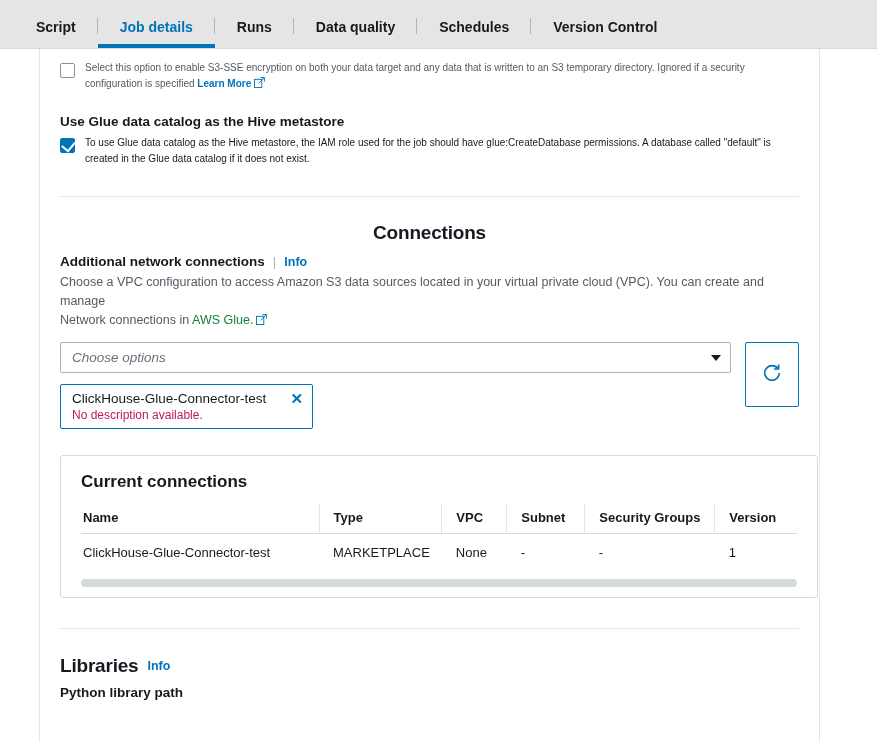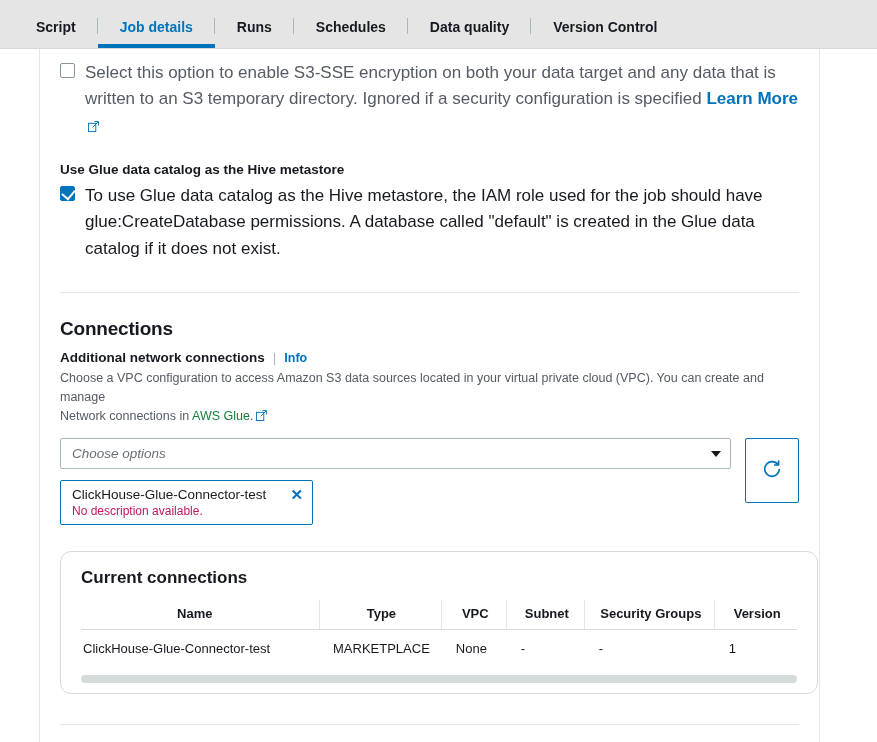--- a/index.html
+++ b/index.html
@@ -91,21 +91,21 @@
     position: absolute;
     left: 3px;
     top: 0px;
     width: 7px;
     height: 10px;
     border-right: 2px solid #fff;
     border-bottom: 2px solid #fff;
     transform: rotate(40deg);
   }
   .cb-text {
-    font-size: 17px;
+    font-size: 10px;
     line-height: 1.55;
     color: #16191f;
     max-width: 715px;
   }
   .sse-text { color: #545b64; }
 
   .link {
     color: #0073bb;
     text-decoration: none;
     font-weight: bold;
@@ -132,20 +132,21 @@
     border: none;
     border-top: 1px solid #e4e6e7;
     margin: 30px 0 0 0;
   }
 
   h2.section {
     font-size: 19px;
     font-weight: bold;
     margin: 25px 0 10px 0;
     letter-spacing: -0.2px;
+    text-align: center;
   }
 
   .field-label {
     font-size: 13.5px;
     font-weight: bold;
     display: flex;
     align-items: center;
     gap: 8px;
   }
   .field-label .bar {
@@ -237,39 +238,39 @@
     align-items: center;
     justify-content: center;
     cursor: pointer;
     flex: none;
   }
 
   
   .cc-box {
     margin-top: 26px;
     border: 1px solid #d5dbdb;
-    border-radius: 11px;
+    border-radius: 3px;
     width: 758px;
     padding: 16px 20px 0 20px;
     background: #fff;
   }
   .cc-title { font-size: 17px; font-weight: bold; }
   .cc-sub {
     font-size: 12.5px;
     color: #545b64;
     margin-top: 3px;
   }
   table.cc {
     width: 100%;
     border-collapse: collapse;
     margin-top: 12px;
     font-size: 13px;
   }
   table.cc th {
-    text-align: center;
+    text-align: left;
     font-weight: bold;
     font-size: 13px;
     color: #16191f;
     padding: 6px 12px 8px 2px;
     border-bottom: 1px solid #d5dbdb;
     white-space: nowrap;
   }
   table.cc th.vline { border-left: 1px solid #e4e6e7; padding-left: 14px; }
   table.cc td {
     padding: 11px 12px 11px 2px;
@@ -293,22 +294,22 @@
   }
   .lib-head h2 { margin: 0; }
 </style>
 </head>
 <body>
 
 <div class="tabbar">
   <div class="tab sep">Script</div>
   <div class="tab active sep">Job details</div>
   <div class="tab sep">Runs</div>
+  <div class="tab sep">Data quality</div>
   <div class="tab sep">Schedules</div>
-  <div class="tab sep">Data quality</div>
   <div class="tab">Version Control</div>
 </div>
 
 <div class="panel-wrap">
 <div class="panel">
 
   <div class="cb-row" style="margin-top:11px;">
     <div class="cb"></div>
     <div class="cb-text sse-text">
       <span>Select this option to enable S3-SSE encryption on both your data target and any data that is written to an S3 temporary directory. Ignored if a security configuration is specified</span>

